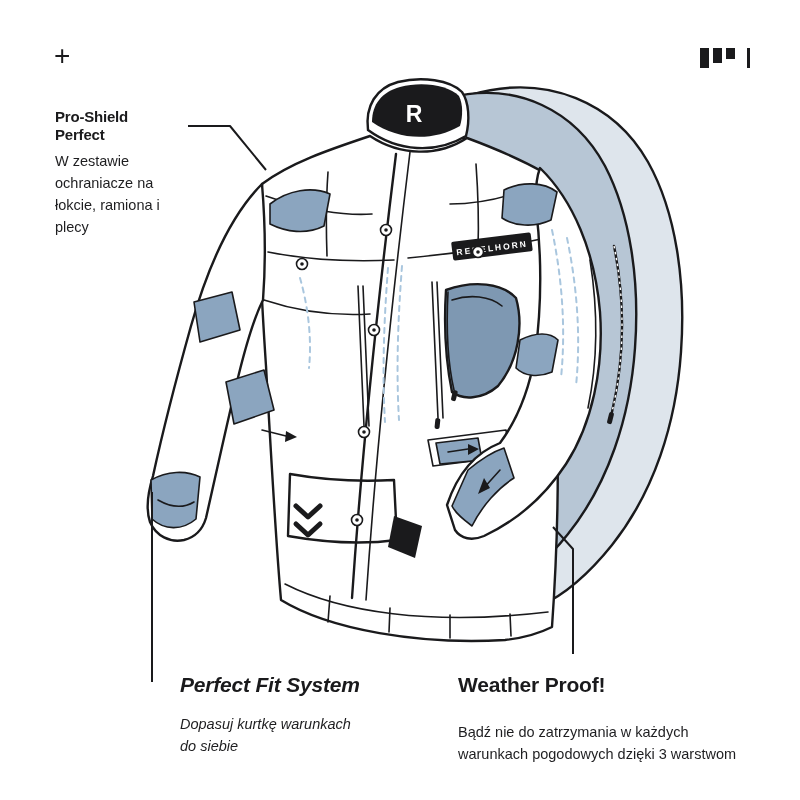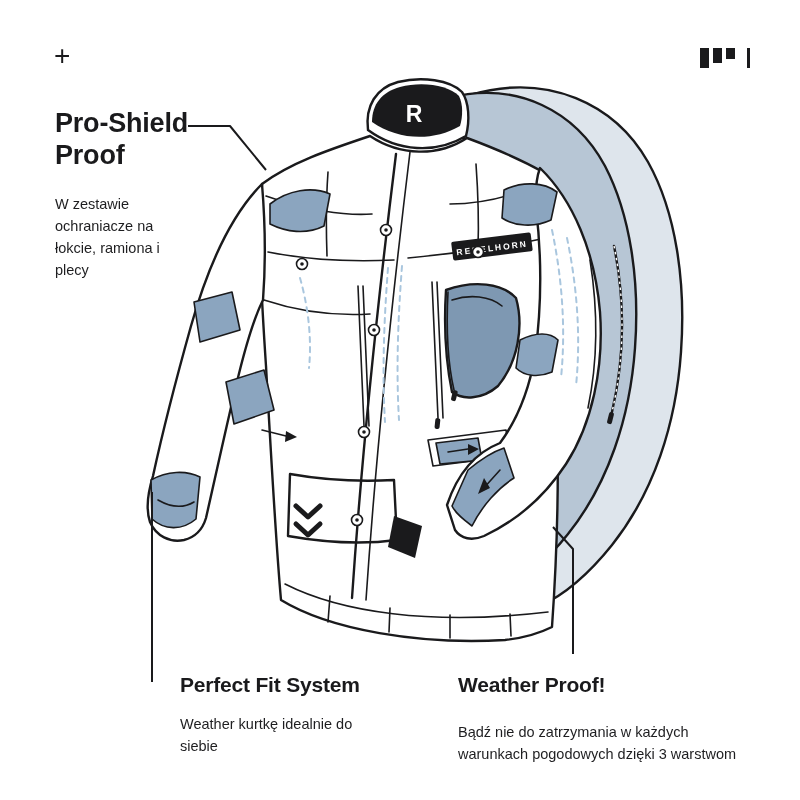--- a/index.html
+++ b/index.html
@@ -13,27 +13,27 @@
 
   .plus{position:absolute;left:54px;top:42px;font-size:28px;font-weight:300;color:var(--ink);line-height:1;}
 
   .bars{position:absolute;left:700px;top:48px;display:flex;align-items:flex-start;gap:4px;height:22px;}
   .bars .b{background:var(--ink);width:9px;}
   .bars .b1{height:20px;} .bars .b2{height:15px;} .bars .b3{height:11px;}
   .bars .sp{width:4px;}
   .bars .b4{width:3px;height:20px;background:var(--ink);}
 
   .callout{position:absolute;}
-  .callout h1{margin:0;font-size:27px;font-weight:700;line-height:1.17;letter-spacing:-0.2px;color:var(--ink);}
+  .callout h1{margin:0;font-size:15px;font-weight:700;line-height:1.17;letter-spacing:-0.2px;color:var(--ink);}
   .callout h2{margin:0;font-size:21px;font-weight:700;line-height:1.2;letter-spacing:-0.2px;color:var(--ink);}
   .callout p{margin:0;font-size:14.5px;line-height:1.52;color:#1e1e20;}
 
   .c-pro{left:55px;top:108px;width:150px;}
-  .c-pro p{margin-top:22px;width:128px;}
-  .c-fit{left:180px;top:672px;width:210px;}
+  .c-pro p{margin-top:7px;width:128px;}
+  .c-fit{left:180px;top:672px;width:210px;font-style:italic;}
   .c-fit p{margin-top:16px;width:190px;}
   .c-wea{left:458px;top:672px;width:310px;}
   .c-wea p{margin-top:24px;width:300px;}
 
   svg{position:absolute;left:0;top:0;}
   .o{stroke:var(--ink);stroke-width:2.4;stroke-linejoin:round;stroke-linecap:round;}
   .thin{stroke-width:1.6;}
   .fw{fill:var(--paper);}
   .fa{fill:var(--accent);}
   .fa2{fill:var(--accent2);}
@@ -198,28 +198,28 @@
     <div class="b b1"></div>
     <div class="b b2"></div>
     <div class="b b3"></div>
     <div class="sp"></div>
     <div class="b4"></div>
   </div>
 
   <div class="callout c-pro">
     <h1>
       <span style="display:block">Pro-Shield</span>
-      <span style="display:block">Proof</span>
+      <span style="display:block">Perfect</span>
     </h1>
     <p>W zestawie ochraniacze na łokcie, ramiona i plecy</p>
   </div>
 
   <div class="callout c-fit">
     <h2>Perfect Fit System</h2>
-    <p>Weather kurtkę idealnie do siebie</p>
+    <p>Dopasuj kurtkę warunkach do siebie</p>
   </div>
 
   <div class="callout c-wea">
     <h2>Weather Proof!</h2>
     <p>Bądź nie do zatrzymania w każdych warunkach pogodowych dzięki 3 warstwom</p>
   </div>
 
 </div>
 
 </body></html>

